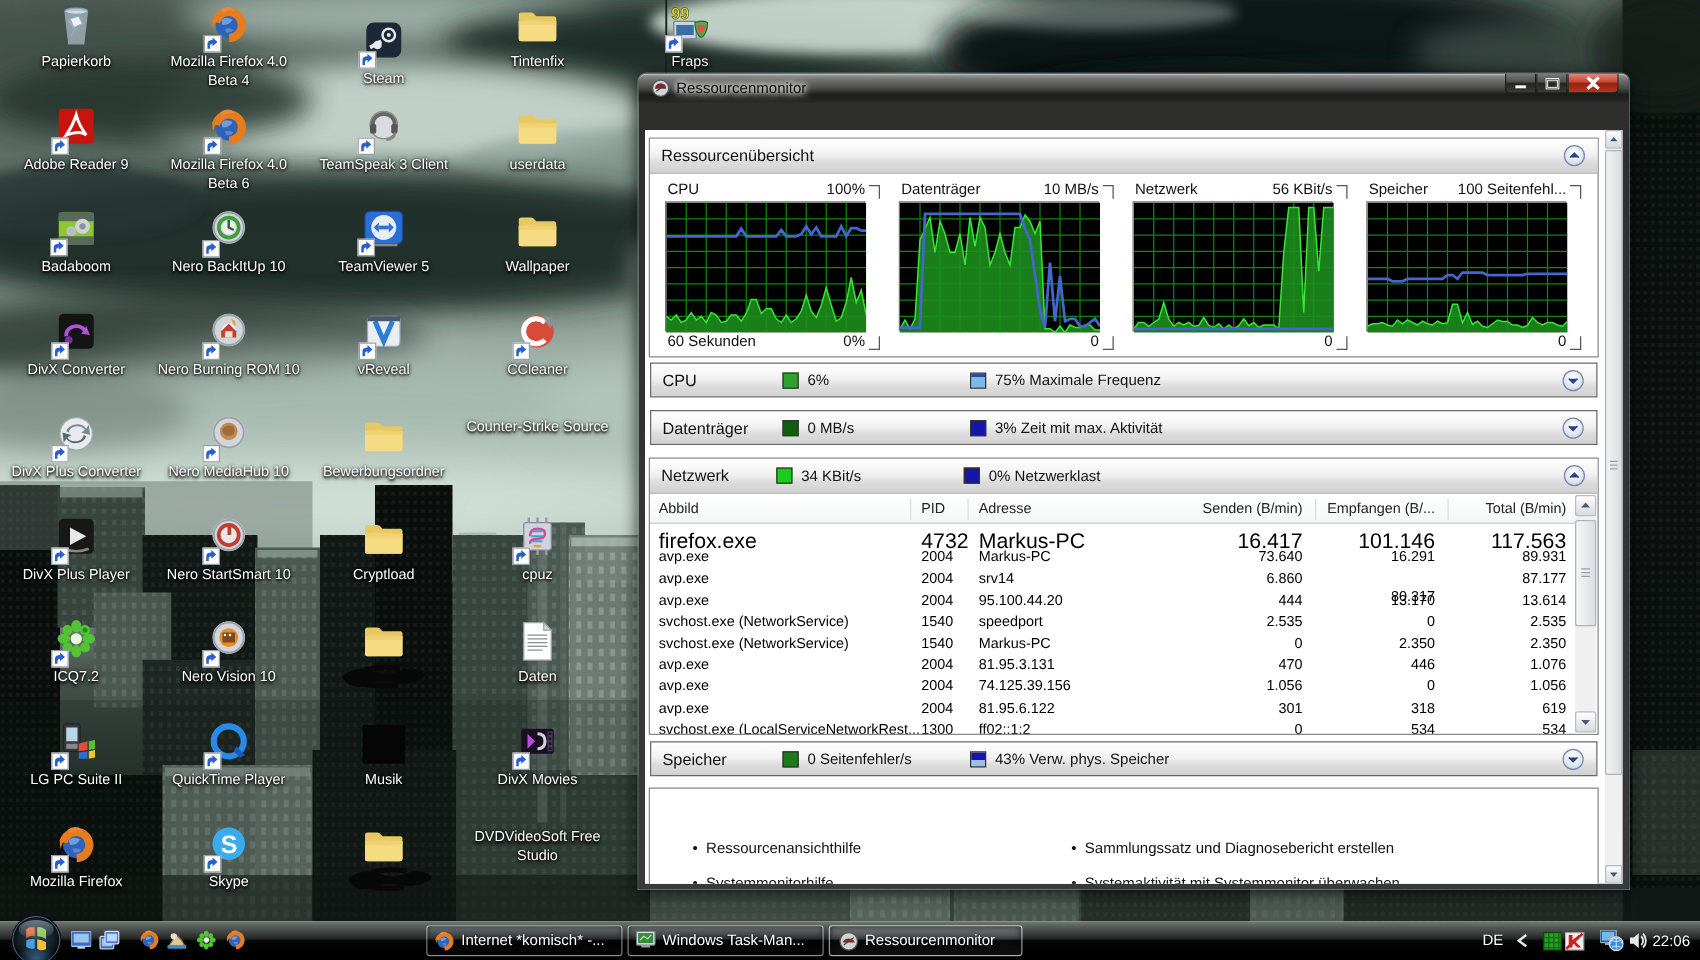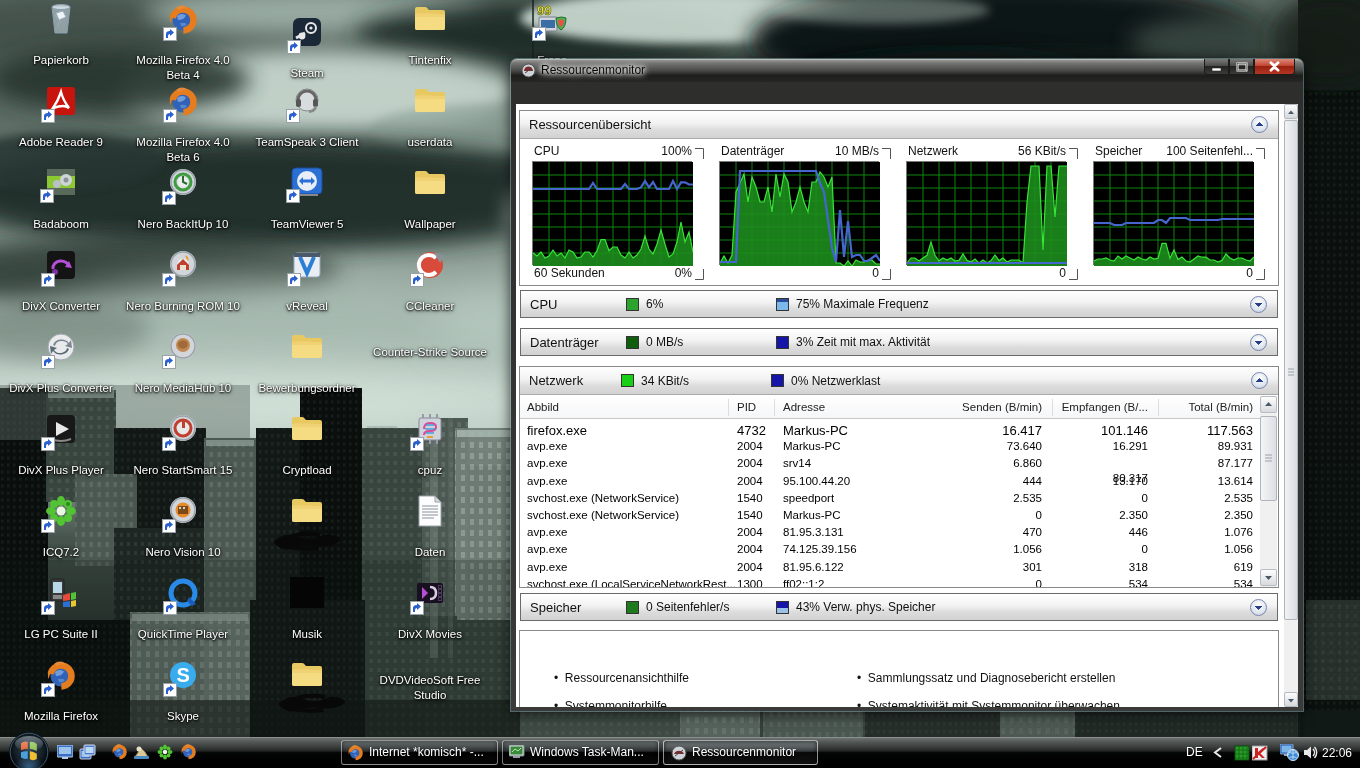--- a/index.html
+++ b/index.html
@@ -1,19 +1,19 @@
 <!DOCTYPE html>
 <html><head><meta charset="utf-8"><style>
 *{margin:0;padding:0;box-sizing:border-box}
 html,body{width:1360px;height:768px;overflow:hidden;font-family:"Liberation Sans",sans-serif}
 #desk{position:absolute;left:0;top:0;width:1360px;height:768px;background:#3a4a44}
 #bgsvg{position:absolute;left:0;top:0}
 .dicon{position:absolute;width:120px;text-align:center;color:#fff}
-.dicon .ig{height:36px;display:flex;align-items:flex-start;justify-content:center}
-.dicon .lbl{margin-top:14px;font-size:11.5px;line-height:15px;text-shadow:0 1px 2px rgba(0,0,0,.95),0 0 2px rgba(0,0,0,.6),0 1px 4px rgba(0,0,0,.7)}
+.dicon .ig{height:36px;display:flex;align-items:center;justify-content:center}
+.dicon .lbl{margin-top:4px;font-size:11.5px;line-height:15px;text-shadow:0 1px 2px rgba(0,0,0,.95),0 0 2px rgba(0,0,0,.6),0 1px 4px rgba(0,0,0,.7)}
 .sc{position:relative;display:inline-block}
 .sc .ar{position:absolute;left:-4px;bottom:-2px;width:14px;height:14px;background:#fff;border:1px solid #9aa0a8;display:flex;align-items:center;justify-content:center}
 .sc .ar svg{display:block}
 
 #win{position:absolute;left:511px;top:59px;width:792px;height:652px;border-radius:6px 6px 0 0;background:linear-gradient(#5e5e5c,#3a3a38 18px,#2e2e2c 21px,#3a3a38);box-shadow:0 0 0 1px rgba(160,200,210,.45),0 2px 14px rgba(0,0,0,.8)}
 #titlebar{position:absolute;left:0;top:0;right:0;height:23px;border-radius:6px 6px 0 0;background:linear-gradient(#a2a2a0,#747472 18%,#4a4a48 50%,#1d1d1b 72%,#262624);box-shadow:inset 0 1px 0 rgba(255,255,255,.3);overflow:hidden}
 #titletxt{position:absolute;left:30px;top:4px;font-size:12px;color:#0a0a0a;text-shadow:0 0 6px #fff,0 0 10px #fff,0 0 4px #fff}
 #winicon{position:absolute;left:10px;top:4px}
 .capbtns{position:absolute;right:8px;top:0;height:16px;display:flex}
 .capbtn{width:25px;height:16px;border:1px solid #1c1c1c;border-top:none;background:linear-gradient(#7a7a78,#4c4c4a 45%,#242422 50%,#3a3a38);color:#fff;font-size:9px;display:flex;align-items:center;justify-content:center}
@@ -497,21 +497,21 @@
             <circle cx="17" cy="15" r="12" fill="none" stroke="#9aa2aa" stroke-width="1.5"></circle>
             <circle cx="17" cy="15" r="5.5" fill="#eceef0"></circle>
             <circle cx="17" cy="15" r="8" fill="#e8e8e8" stroke="#c04030" stroke-width="3"></circle>
             <rect x="16" y="7" width="3" height="8" fill="#c04030"></rect>
           </svg><span class="ar">
             <svg width="10" height="10" viewBox="0 0 10 10">
               <path d="M1 9 L1 5 Q1 2 5 2 L5 0 L9 3.5 L5 7 L5 5 Q3 5 3 7 L3 9 Z" fill="#2a5fd0"></path>
             </svg>
           </span></span>
       </div>
-      <div class="lbl">Nero StartSmart 15</div>
+      <div class="lbl">Nero StartSmart 10</div>
     </div>
     <div class="dicon" style="left:247px;top:413px">
       <div class="ig">
         <svg width="34" height="30" viewBox="0 0 34 30">
           <path d="M2 6 Q2 4 4 4 L12 4 Q14 4 15 6 L16 7 L30 7 Q32 7 32 9 L32 25 Q32 27 30 27 L4 27 Q2 27 2 25 Z" fill="#e8c860"></path>
           <path d="M2 11 L32 11 L32 25 Q32 27 30 27 L4 27 Q2 27 2 25 Z" fill="#f5dc82"></path>
           <path d="M2 11 Q8 9 16 10 Q26 11 32 11 L32 14 L2 14 Z" fill="#efd070" opacity=".8"></path>
         </svg>
       </div>
       <div class="lbl">Cryptload</div>
@@ -943,21 +943,21 @@
 <span style="position:absolute;left:217px;top:5px">PID</span>
 <span style="position:absolute;left:263px;top:5px">Adresse</span>
 <span style="position:absolute;right:218px;top:5px">Senden (B/min)</span>
 <span style="position:absolute;right:112px;top:5px">Empfangen (B/...</span>
 <span style="position:absolute;right:7px;top:5px">Total (B/min)</span>
 <span style="position:absolute;left:208px;top:3px;width:1px;height:17px;background:#ddd"></span>
 <span style="position:absolute;left:254px;top:3px;width:1px;height:17px;background:#ddd"></span>
 <span style="position:absolute;left:532px;top:3px;width:1px;height:17px;background:#ddd"></span>
 <span style="position:absolute;left:638px;top:3px;width:1px;height:17px;background:#ddd"></span>
 </div>
-          <div style="position:absolute;left:0;top:55px;width:740px;height:17px;font-size:13px;color:#000">
+          <div style="position:absolute;left:0;top:55px;width:740px;height:17px;font-size:17px;color:#000">
 <span style="position:absolute;left:7px;top:1px">firefox.exe</span>
 <span style="position:absolute;left:217px;top:1px;width:23px;text-align:right">4732</span>
 <span style="position:absolute;left:263px;top:1px">Markus-PC</span>
 <span style="position:absolute;right:218px;top:1px">16.417</span>
 <span style="position:absolute;right:112px;top:1px">101.146</span>
 <span style="position:absolute;right:7px;top:1px">117.563</span>
 </div>
           <div style="position:absolute;left:0;top:72.2px;width:740px;height:17px;font-size:11.5px;color:#000">
 <span style="position:absolute;left:7px;top:1px">avp.exe</span>
 <span style="position:absolute;left:217px;top:1px;width:23px;text-align:right">2004</span>

